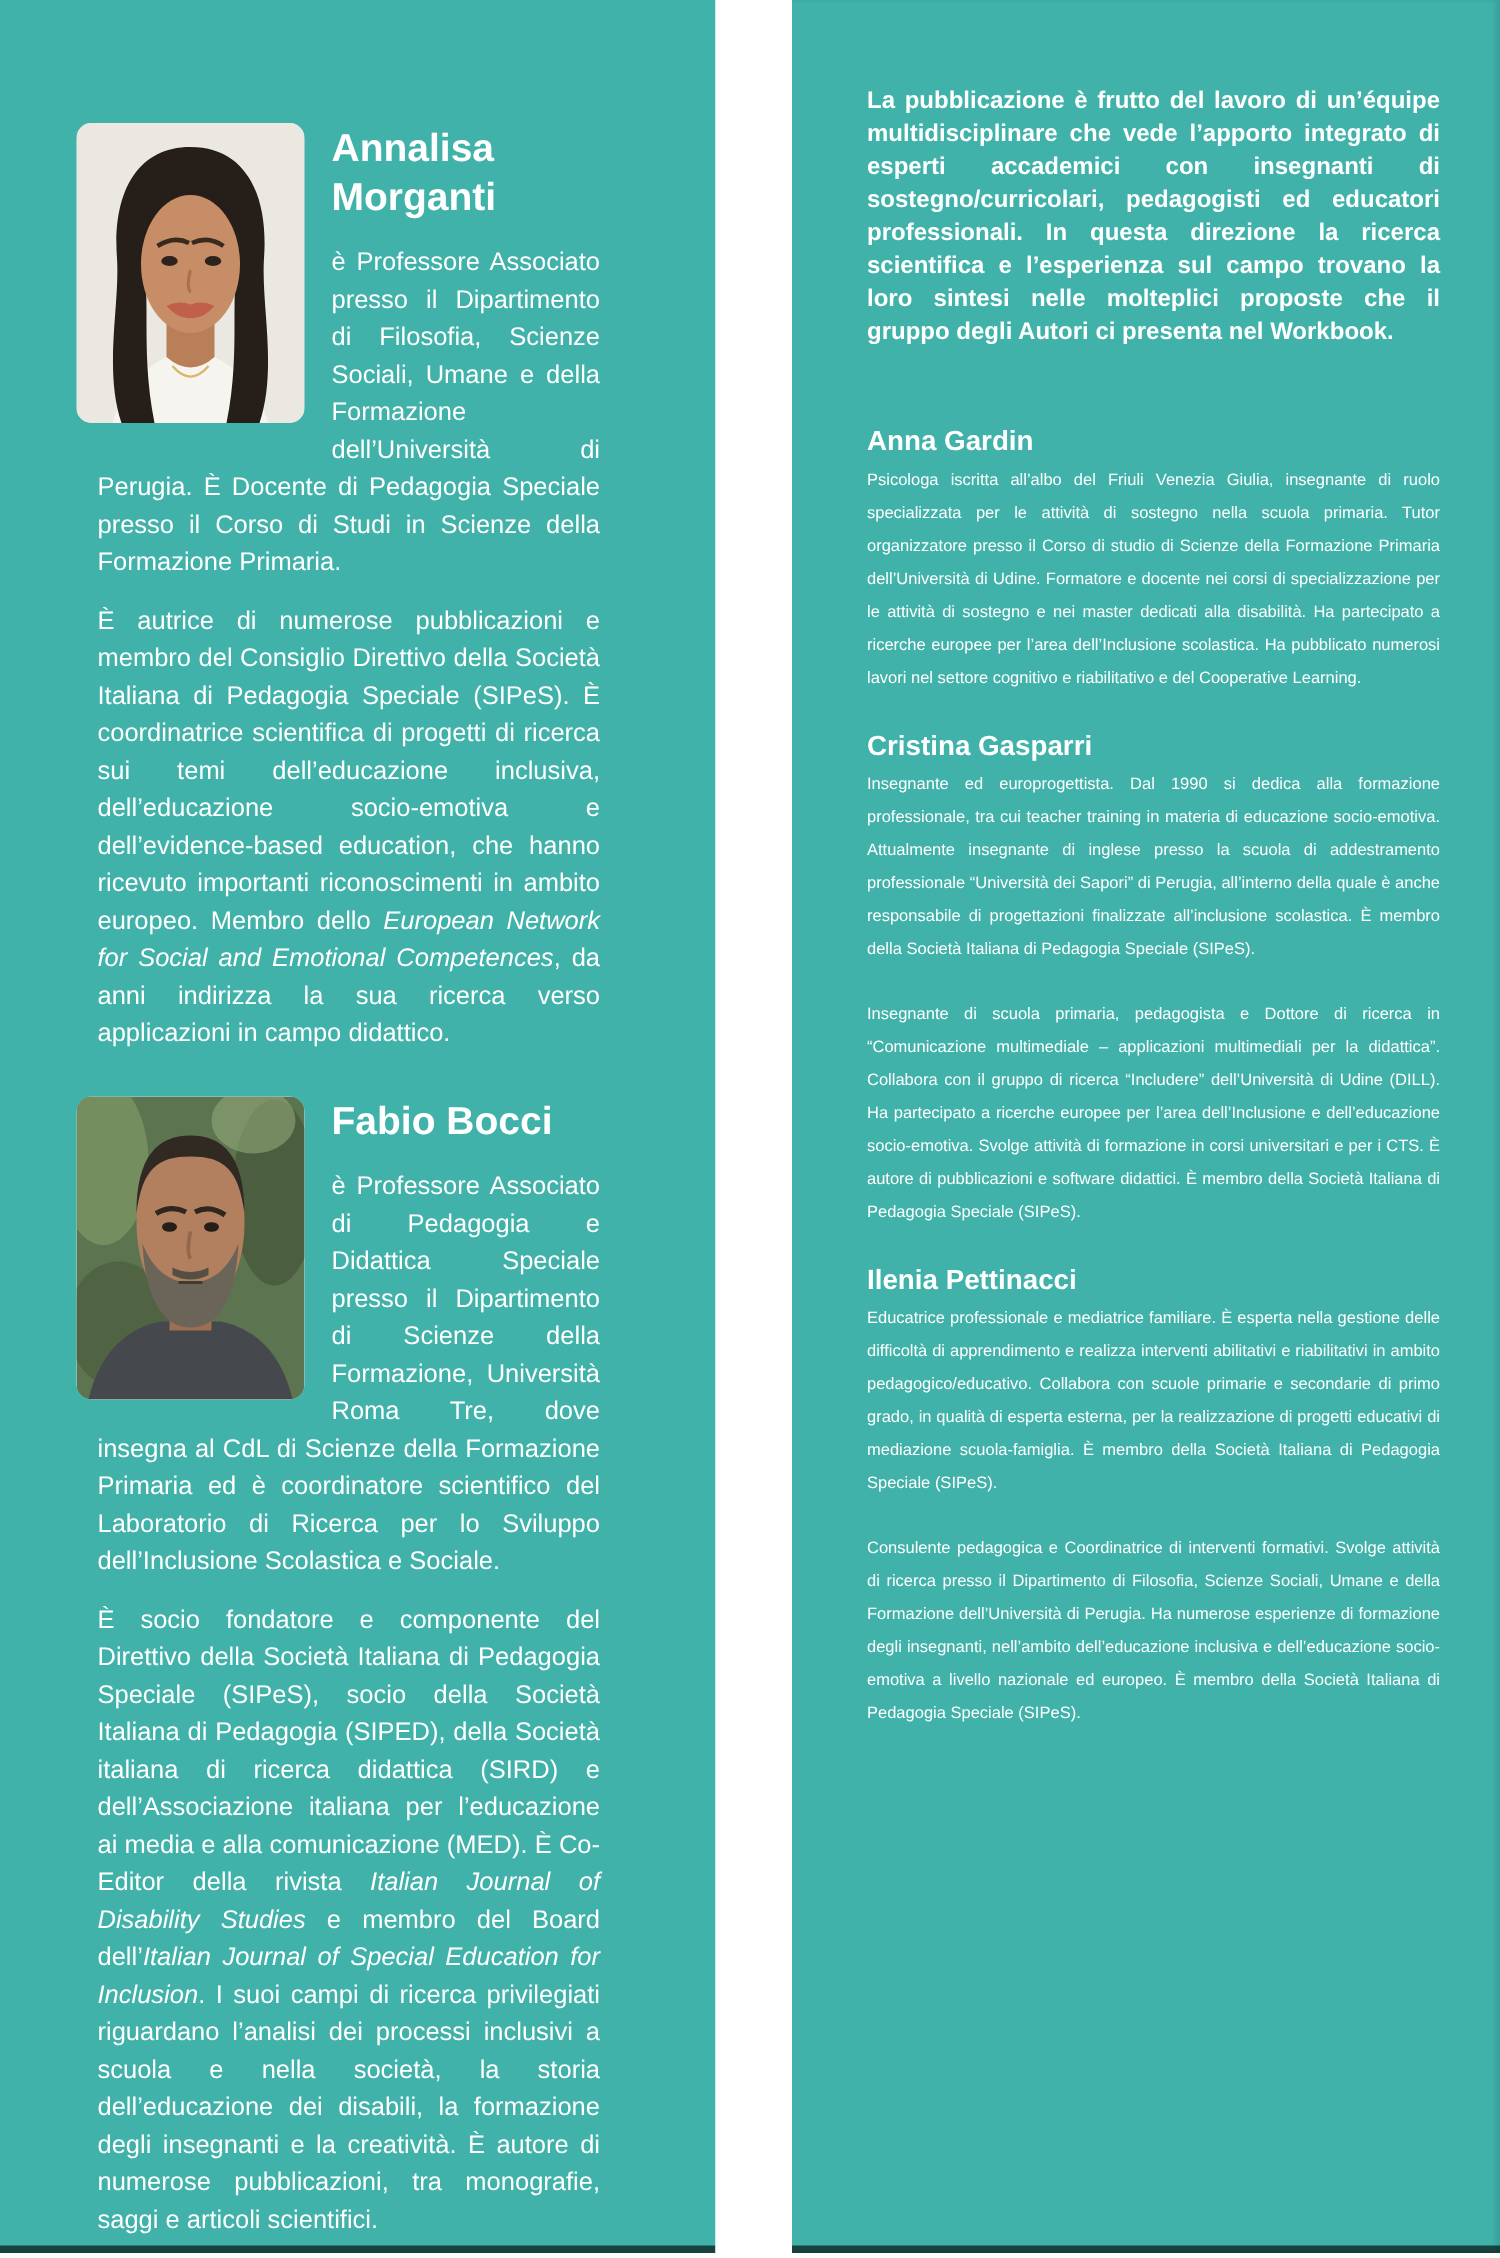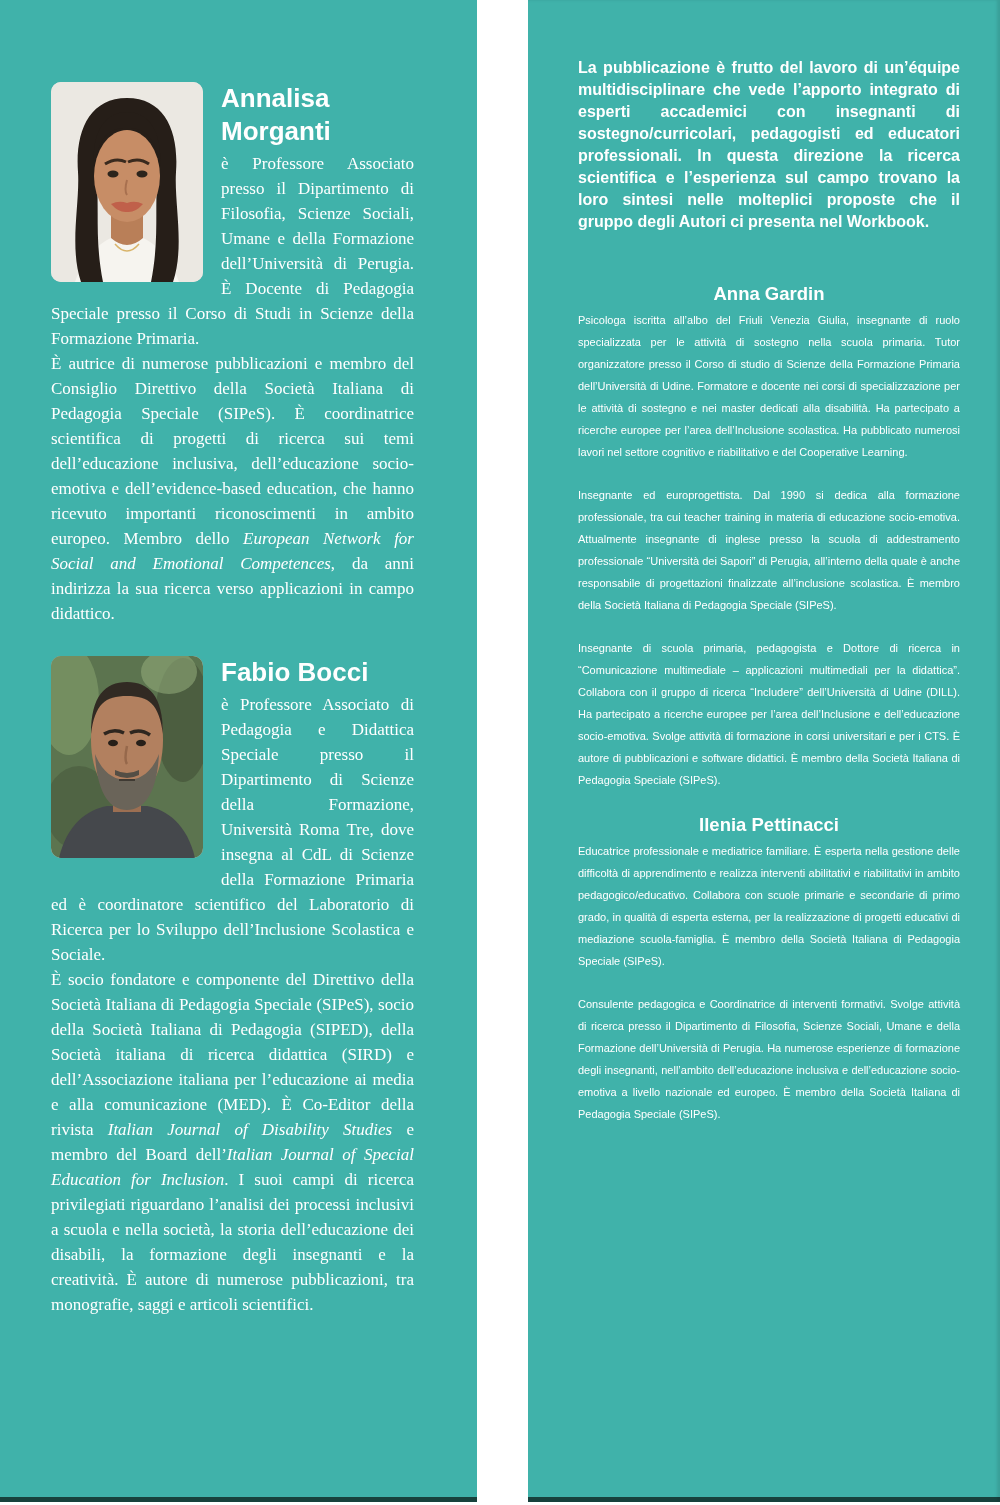--- a/index.html
+++ b/index.html
@@ -29,33 +29,33 @@
   .bio-left + .bio-left { margin-top:30px; }
   .bio-left .photo {
     float:left; width:152px; margin:0 18px 12px 0;
     border-radius:10px; overflow:hidden; background:#ddd;
   }
   .bio-left .photo svg { display:block; }
   .bio-left h2.author-name {
     font-size:26px; line-height:33px; font-weight:bold;
     margin:2px 0 3px 0; text-align:left;
   }
-  .bio-left p { margin:0;font-family:Liberation Serif, serif; }
+  .bio-left p { margin:14px; }
   .bio-left i { font-style:italic; }
 
   
   .intro {
     margin:0; font-weight:bold; font-size:16px; line-height:22px;
     text-align:justify;
   }
   .bio-right { margin-top:21px; }
   #right-bios .bio-right:first-child { margin-top:48px; }
   .bio-right h3 {
     margin:0 0 2px 0; font-size:18.5px; line-height:26px; font-weight:bold;
-    text-align:center;
+    text-align:left;
   }
   .bio-right p { margin:0; font-size:11px; line-height:22px; text-align:justify; }
 </style>
 </head>
 <body>
 
 <section class="panel left">
   <div id="left-bios">
       <article class="bio-left">
         <div class="photo">
@@ -111,20 +111,21 @@
 <div class="gutter"></div>
 
 <section class="panel right">
   <p class="intro">La pubblicazione è frutto del lavoro di un’équipe multidisciplinare che vede l’apporto integrato di esperti accademici con insegnanti di sostegno/curricolari, pedagogisti ed educatori professionali. In questa direzione la ricerca scientifica e l’esperienza sul campo trovano la loro sintesi nelle molteplici proposte che il gruppo degli Autori ci presenta nel Workbook.</p>
   <div id="right-bios">
       <article class="bio-right">
         <h3>Anna Gardin</h3>
         <p>Psicologa iscritta all’albo del Friuli Venezia Giulia, insegnante di ruolo specializzata per le attività di sostegno nella scuola primaria. Tutor organizzatore presso il Corso di studio di Scienze della Formazione Primaria dell’Università di Udine. Formatore e docente nei corsi di specializzazione per le attività di sostegno e nei master dedicati alla disabilità. Ha partecipato a ricerche europee per l’area dell’Inclusione scolastica. Ha pubblicato numerosi lavori nel settore cognitivo e riabilitativo e del Cooperative Learning.</p>
       </article>
       <article class="bio-right">
+        <h3>Cristina Gasparri</h3>
         <p>Insegnante ed europrogettista. Dal 1990 si dedica alla formazione professionale, tra cui teacher training in materia di educazione socio-emotiva. Attualmente insegnante di inglese presso la scuola di addestramento professionale “Università dei Sapori” di Perugia, all’interno della quale è anche responsabile di progettazioni finalizzate all’inclusione scolastica. È membro della Società Italiana di Pedagogia Speciale (SIPeS).</p>
       </article>
       <article class="bio-right">
         <p>Insegnante di scuola primaria, pedagogista e Dottore di ricerca in “Comunicazione multimediale – applicazioni multimediali per la didattica”. Collabora con il gruppo di ricerca “Includere” dell’Università di Udine (DILL). Ha partecipato a ricerche europee per l’area dell’Inclusione e dell’educazione socio-emotiva. Svolge attività di formazione in corsi universitari e per i CTS. È autore di pubblicazioni e software didattici. È membro della Società Italiana di Pedagogia Speciale (SIPeS).</p>
       </article>
       <article class="bio-right">
         <h3>Ilenia Pettinacci</h3>
         <p>Educatrice professionale e mediatrice familiare. È esperta nella gestione delle difficoltà di apprendimento e realizza interventi abilitativi e riabilitativi in ambito pedagogico/educativo. Collabora con scuole primarie e secondarie di primo grado, in qualità di esperta esterna, per la realizzazione di progetti educativi di mediazione scuola-famiglia. È membro della Società Italiana di Pedagogia Speciale (SIPeS).</p>
       </article>
       <article class="bio-right">

